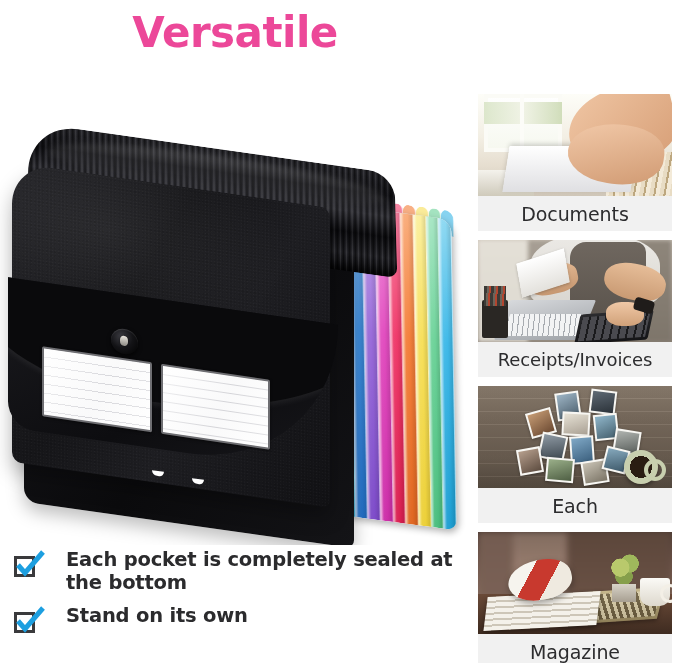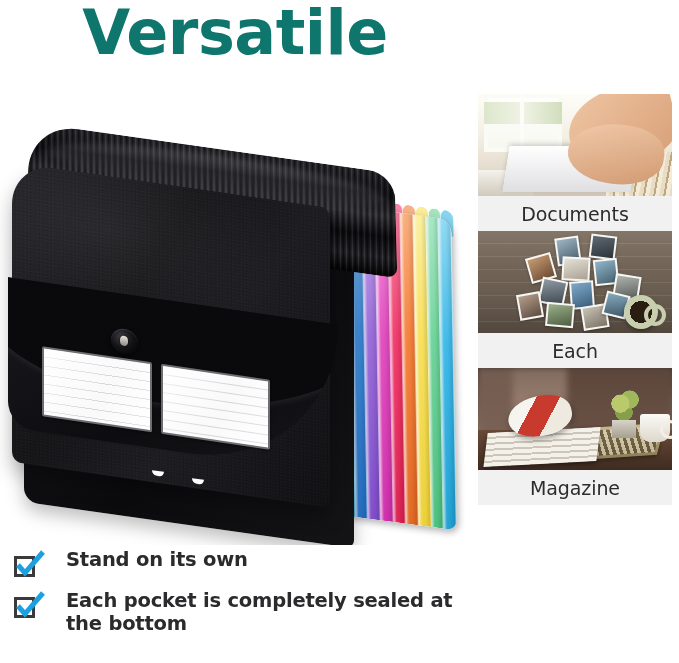--- a/index.html
+++ b/index.html
@@ -18,24 +18,24 @@
 
   
   .title {
     position: absolute;
     left: 0;
     top: 2px;
     width: 470px;
     text-align: center;
     font-family: "DejaVu Sans", sans-serif;
     font-weight: bold;
-    font-size: 62px;
+    font-size: 42px;
     line-height: 62px;
     letter-spacing: -0.5px;
-    color: #0f766e;
+    color: #ec4899;
     white-space: nowrap;
   }
 
   
   .product-stage {
     position: absolute;
     left: 0;
     top: 95px;
     width: 470px;
     height: 450px;
@@ -317,20 +317,21 @@
 
   
   .thumb-col {
     position: absolute;
     left: 478px;
     top: 94px;
     width: 194px;
   }
   .thumb {
     width: 194px;
+    margin-bottom: 9px;
   }
   .thumb-img {
     width: 194px;
     height: 102px;
     position: relative;
     overflow: hidden;
   }
   .thumb-cap {
     height: 35px;
     background: #f1f1f1;
@@ -620,51 +621,70 @@
 
 <div class="features">
 
   <div class="feature-row">
     <div class="check-box">
       <div class="sq"></div>
       <svg viewBox="0 0 30 30" aria-hidden="true">
         <path d="M3 14 L10 22 L28 1" fill="none" stroke="#1d9fe0" stroke-width="5" stroke-linecap="butt" stroke-linejoin="miter"></path>
       </svg>
     </div>
-    <div class="feature-text">Stand on its own</div>
+    <div class="feature-text">Each pocket is completely sealed at the bottom</div>
   </div>
 
   <div class="feature-row">
     <div class="check-box">
       <div class="sq"></div>
       <svg viewBox="0 0 30 30" aria-hidden="true">
         <path d="M3 14 L10 22 L28 1" fill="none" stroke="#1d9fe0" stroke-width="5" stroke-linecap="butt" stroke-linejoin="miter"></path>
       </svg>
     </div>
-    <div class="feature-text">Each pocket is completely sealed at the bottom</div>
+    <div class="feature-text">Stand on its own</div>
   </div>
 
 </div>
 
 <div class="thumb-col">
 
   <div class="thumb">
     <div class="thumb-img">
       <div class="sc-docs">
         <div class="window"></div>
         <div class="tray"></div>
         <div class="files"></div>
         <div class="folder"></div>
         <div class="arm1"></div>
         <div class="arm2"></div>
       </div>
     </div>
     <div class="thumb-cap">Documents</div>
   </div>
 
+  <div class="thumb">
+    <div class="thumb-img">
+      <div class="sc-rec">
+        <div class="bg-blur"></div>
+        <div class="torso"></div>
+        <div class="apron"></div>
+        <div class="arm-l"></div>
+        <div class="arm-r"></div>
+        <div class="paper"></div>
+        <div class="laptop"></div>
+        <div class="keys"></div>
+        <div class="calc"></div>
+        <div class="hand"></div>
+        <div class="watch"></div>
+        <div class="pens"></div>
+      </div>
+    </div>
+    <div class="thumb-cap small">Receipts/Invoices</div>
+  </div>
 
   <div class="thumb">
     <div class="thumb-img">
       <div class="sc-photo">
         <div class="pile">
           <div class="pic" style="left:78px;  top:6px;  width:24px; height:28px; transform:rotate(-8deg);">
               <i style="background:linear-gradient(160deg,#9db4c4,#4a5d6b)"></i>
             </div>
           <div class="pic" style="left:112px; top:4px;  width:26px; height:24px; transform:rotate(7deg);">
               <i style="background:linear-gradient(160deg,#5f6a74,#2b3239)"></i>

